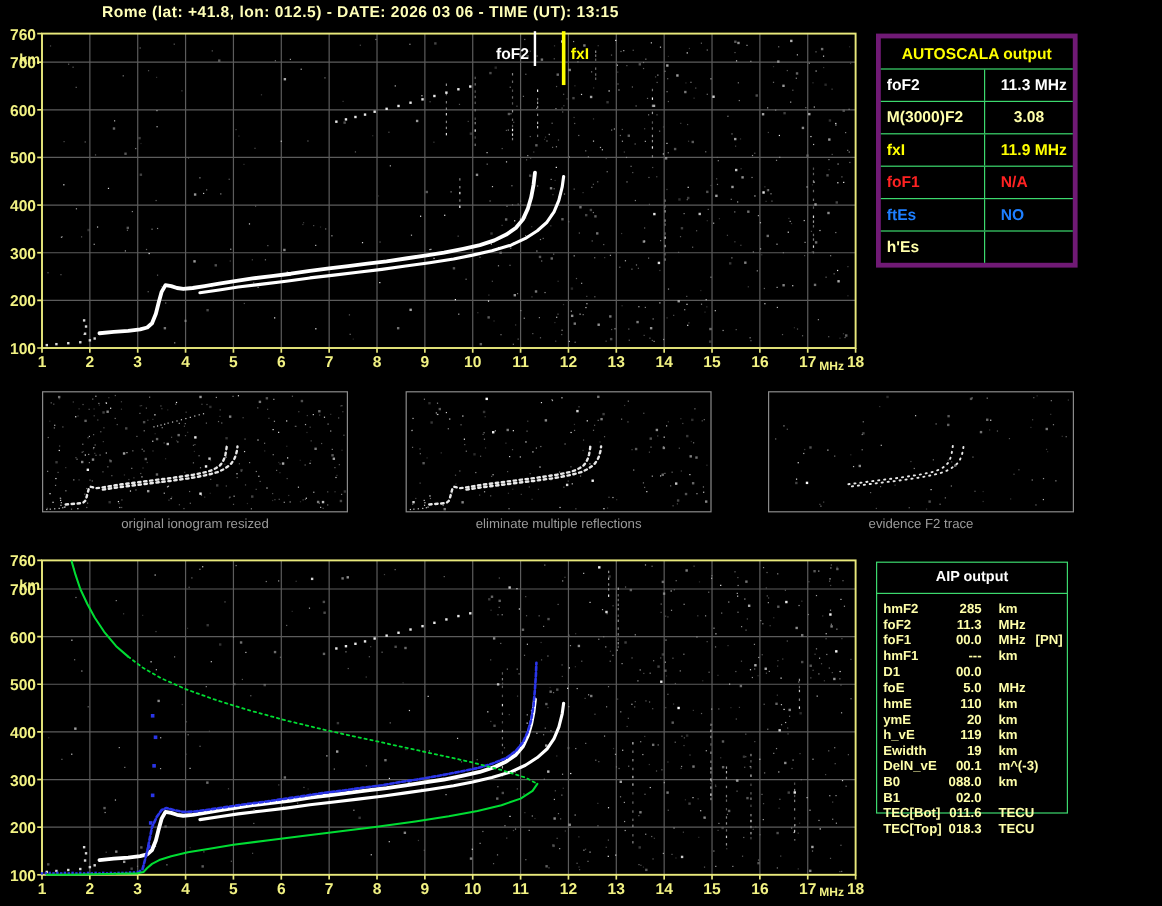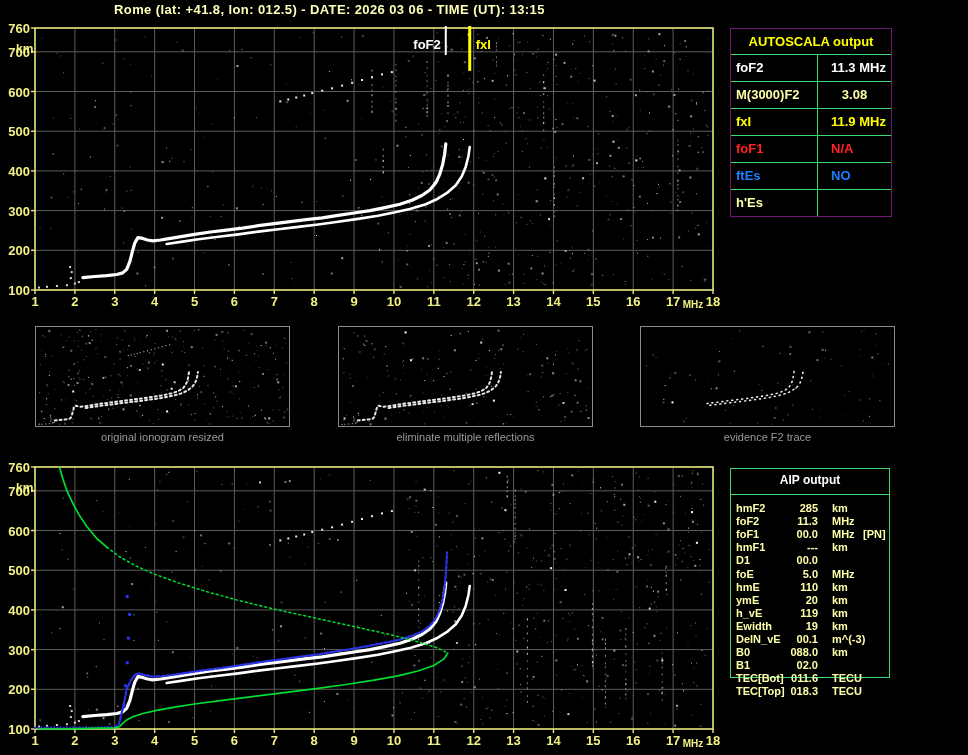--- a/index.html
+++ b/index.html
@@ -1,26 +1,26 @@
 <!DOCTYPE html>
 <html><head>
 <meta charset="utf-8">
 <style>
   html,body{margin:0;padding:0;background:#000;}
   #screen{position:relative;width:968px;height:755px;background:#000;overflow:hidden;
           font-family:"Liberation Sans",sans-serif;}
   #title{position:absolute;left:85px;top:2px;font-size:13px;font-weight:bold;
-         color:#ffffb8;letter-spacing:.4px;white-space:nowrap;margin-left:29px;}
+         color:#ffffb8;letter-spacing:.4px;white-space:nowrap;}
   svg{position:absolute;left:0;}
   #plot-top{top:0;}
   #plot-bottom{top:455px;}
 
   
   #autoscala{position:absolute;left:730px;top:28px;width:160px;
-             border:1px solid #701a75;font-weight:bold;font-size:13px;}
+             border:4px solid #701a75;font-weight:bold;font-size:13px;}
   #autoscala .hdr{height:25px;line-height:25px;text-align:center;color:#ffff00;
                   border-bottom:1px solid #3cd96e;}
   .as-row{display:flex;height:26px;line-height:26px;border-bottom:1px solid #3cd96e;}
   .as-row:last-child{border-bottom:none;flex-direction:column;}
   .as-cell{overflow:hidden;white-space:nowrap;}
   .as-lbl{width:81px;padding-left:5px;border-right:1px solid #3cd96e;}
   .as-val{flex:1;padding-left:13px;}
   .as-val.center{padding-left:0;text-align:center;}
 
   

